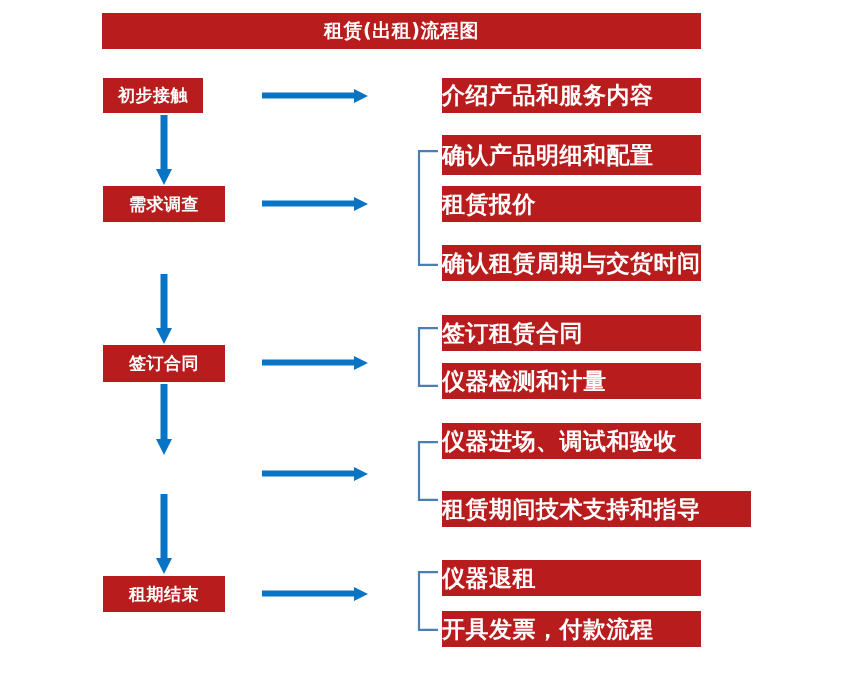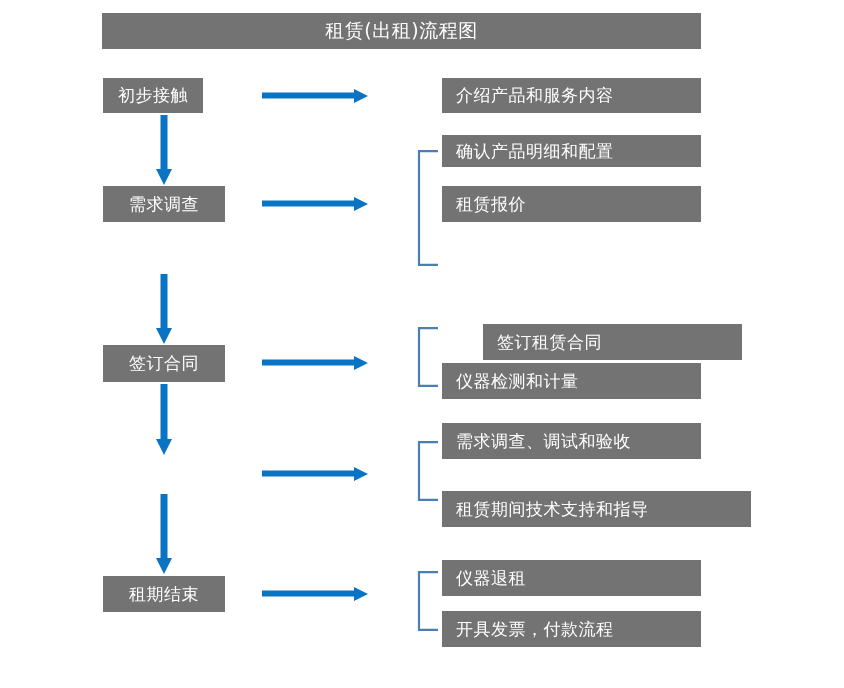--- a/index.html
+++ b/index.html
@@ -16,41 +16,40 @@
   }
   #canvas {
     position: absolute;
     left: 0;
     top: 0;
     width: 844px;
     height: 688px;
   }
   .box {
     position: absolute;
-    background: #737373;
+    background: #b91c1c;
     color: #ffffff;
-    font-weight: normal;
+    font-weight: bold;
     display: flex;
     align-items: center;
     box-sizing: border-box;
     letter-spacing: 0.5px;
     white-space: nowrap;
   }
   .title-box {
     justify-content: center;
     font-size: 19px;
   }
   .stage-box {
     justify-content: center;
     font-size: 17px;
   }
   .detail-box {
     justify-content: flex-start;
-    padding-left: 14px;
-    font-size: 17px;
+    font-size: 23px;
   }
   .h-arrow {
     position: absolute;
   }
   .v-arrow {
     position: absolute;
   }
   .bracket {
     position: absolute;
   }
@@ -154,30 +153,31 @@
   </div>
 
   <div class="bracket" style="left:416px; top:571px; width:24px; height:60px;">
     <svg width="24" height="60" viewBox="0 0 24 60">
       <path d="M22,1.2 L3,1.2 L3,58.8 L22,58.8" fill="none" stroke="#4A7EB5" stroke-width="2.2"></path>
     </svg>
   </div>
 
   <div class="box detail-box" style="left:442px; top:78px; width:259px; height:35px;">介绍产品和服务内容</div>
 
-  <div class="box detail-box" style="left:442px; top:135px; width:259px; height:32px;">确认产品明细和配置</div>
+  <div class="box detail-box" style="left:442px; top:135px; width:259px; height:40px;">确认产品明细和配置</div>
 
   <div class="box detail-box" style="left:442px; top:186px; width:259px; height:36px;">租赁报价</div>
 
+  <div class="box detail-box" style="left:442px; top:245px; width:259px; height:36px;">确认租赁周期与交货时间</div>
 
-  <div class="box detail-box" style="left:442px; top:324px; width:259px; height:36px;margin-left:41px;">签订租赁合同</div>
+  <div class="box detail-box" style="left:442px; top:315px; width:259px; height:36px;">签订租赁合同</div>
 
   <div class="box detail-box" style="left:442px; top:363px; width:259px; height:36px;">仪器检测和计量</div>
 
-  <div class="box detail-box" style="left:442px; top:423px; width:259px; height:36px;">需求调查、调试和验收</div>
+  <div class="box detail-box" style="left:442px; top:423px; width:259px; height:36px;">仪器进场、调试和验收</div>
 
   <div class="box detail-box" style="left:442px; top:491px; width:309px; height:36px;">租赁期间技术支持和指导</div>
 
   <div class="box detail-box" style="left:442px; top:560px; width:259px; height:36px;text-align:right;">仪器退租</div>
 
   <div class="box detail-box" style="left:442px; top:611px; width:259px; height:36px;">开具发票，付款流程</div>
 
 </div>
 
 </body></html>

